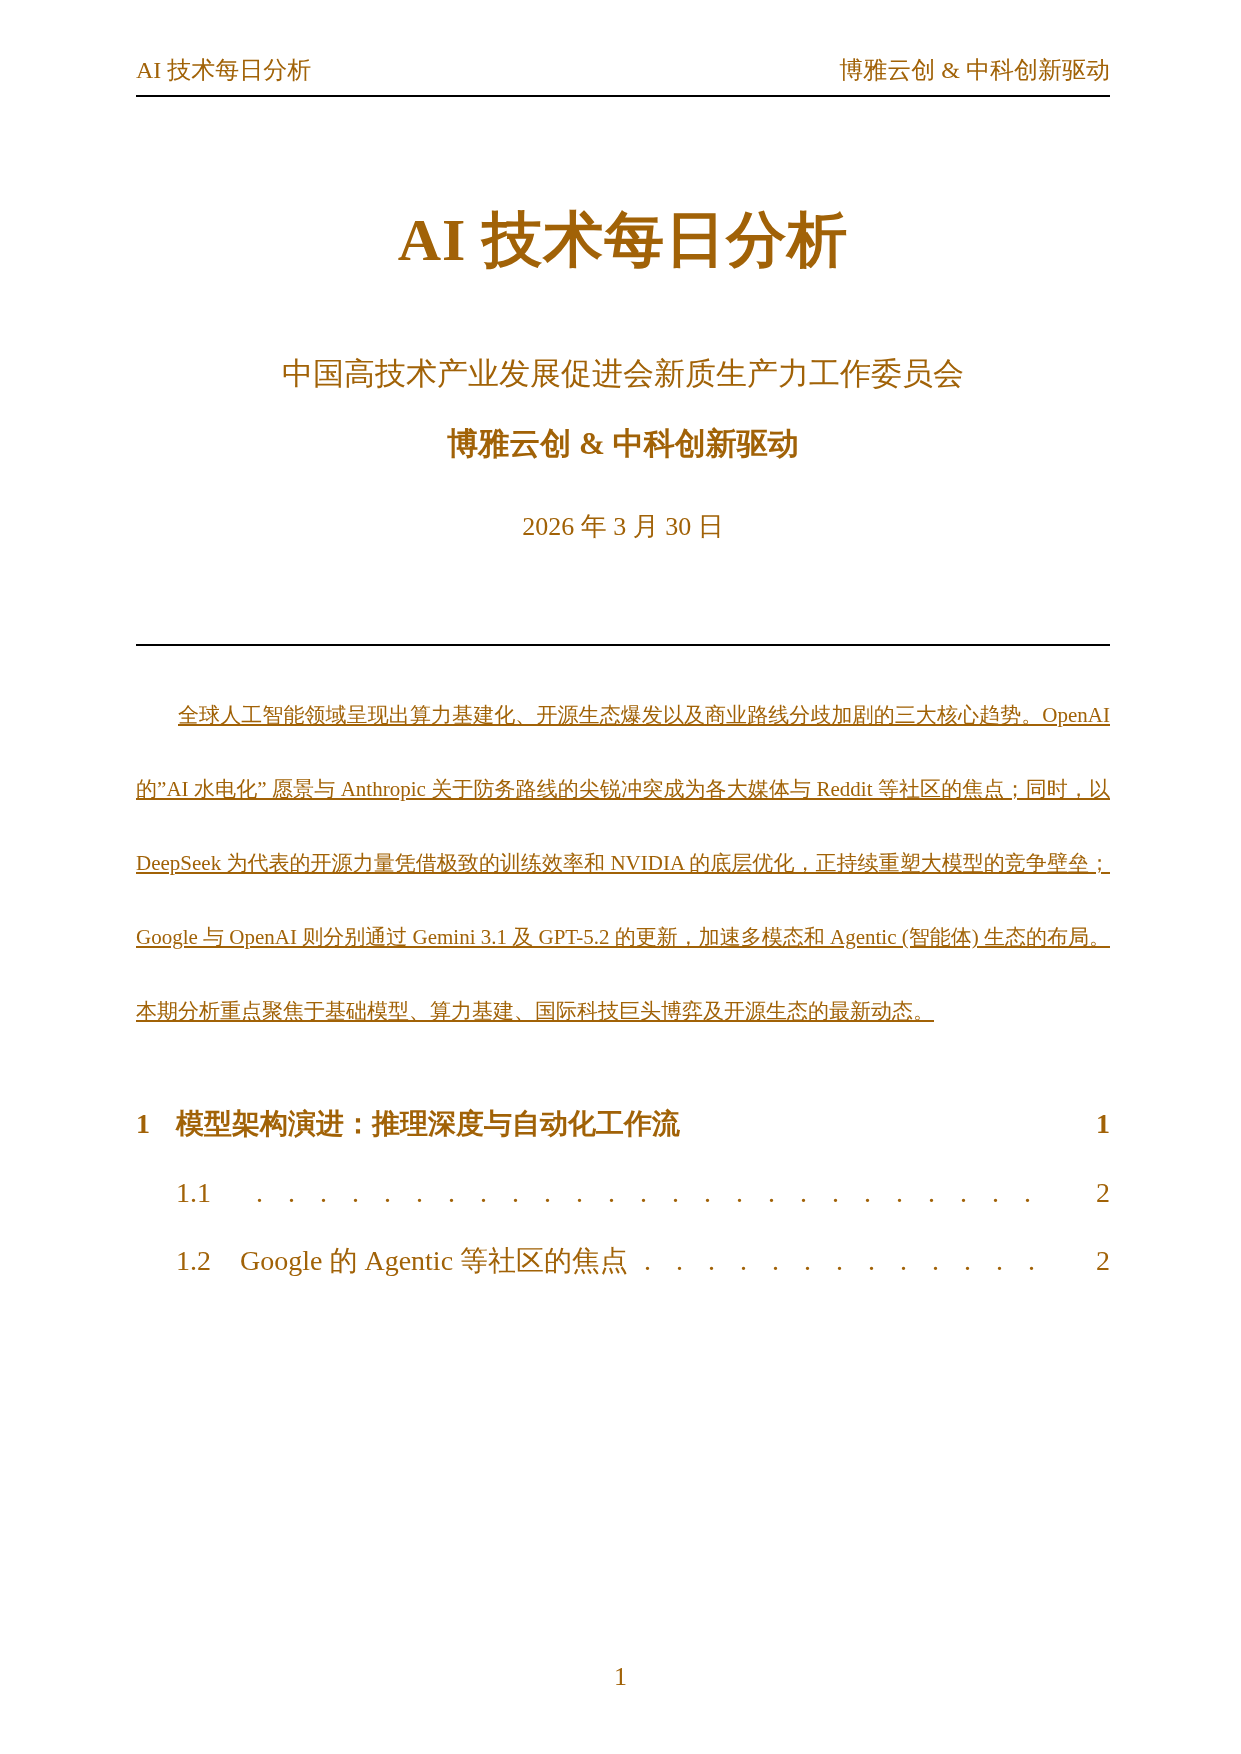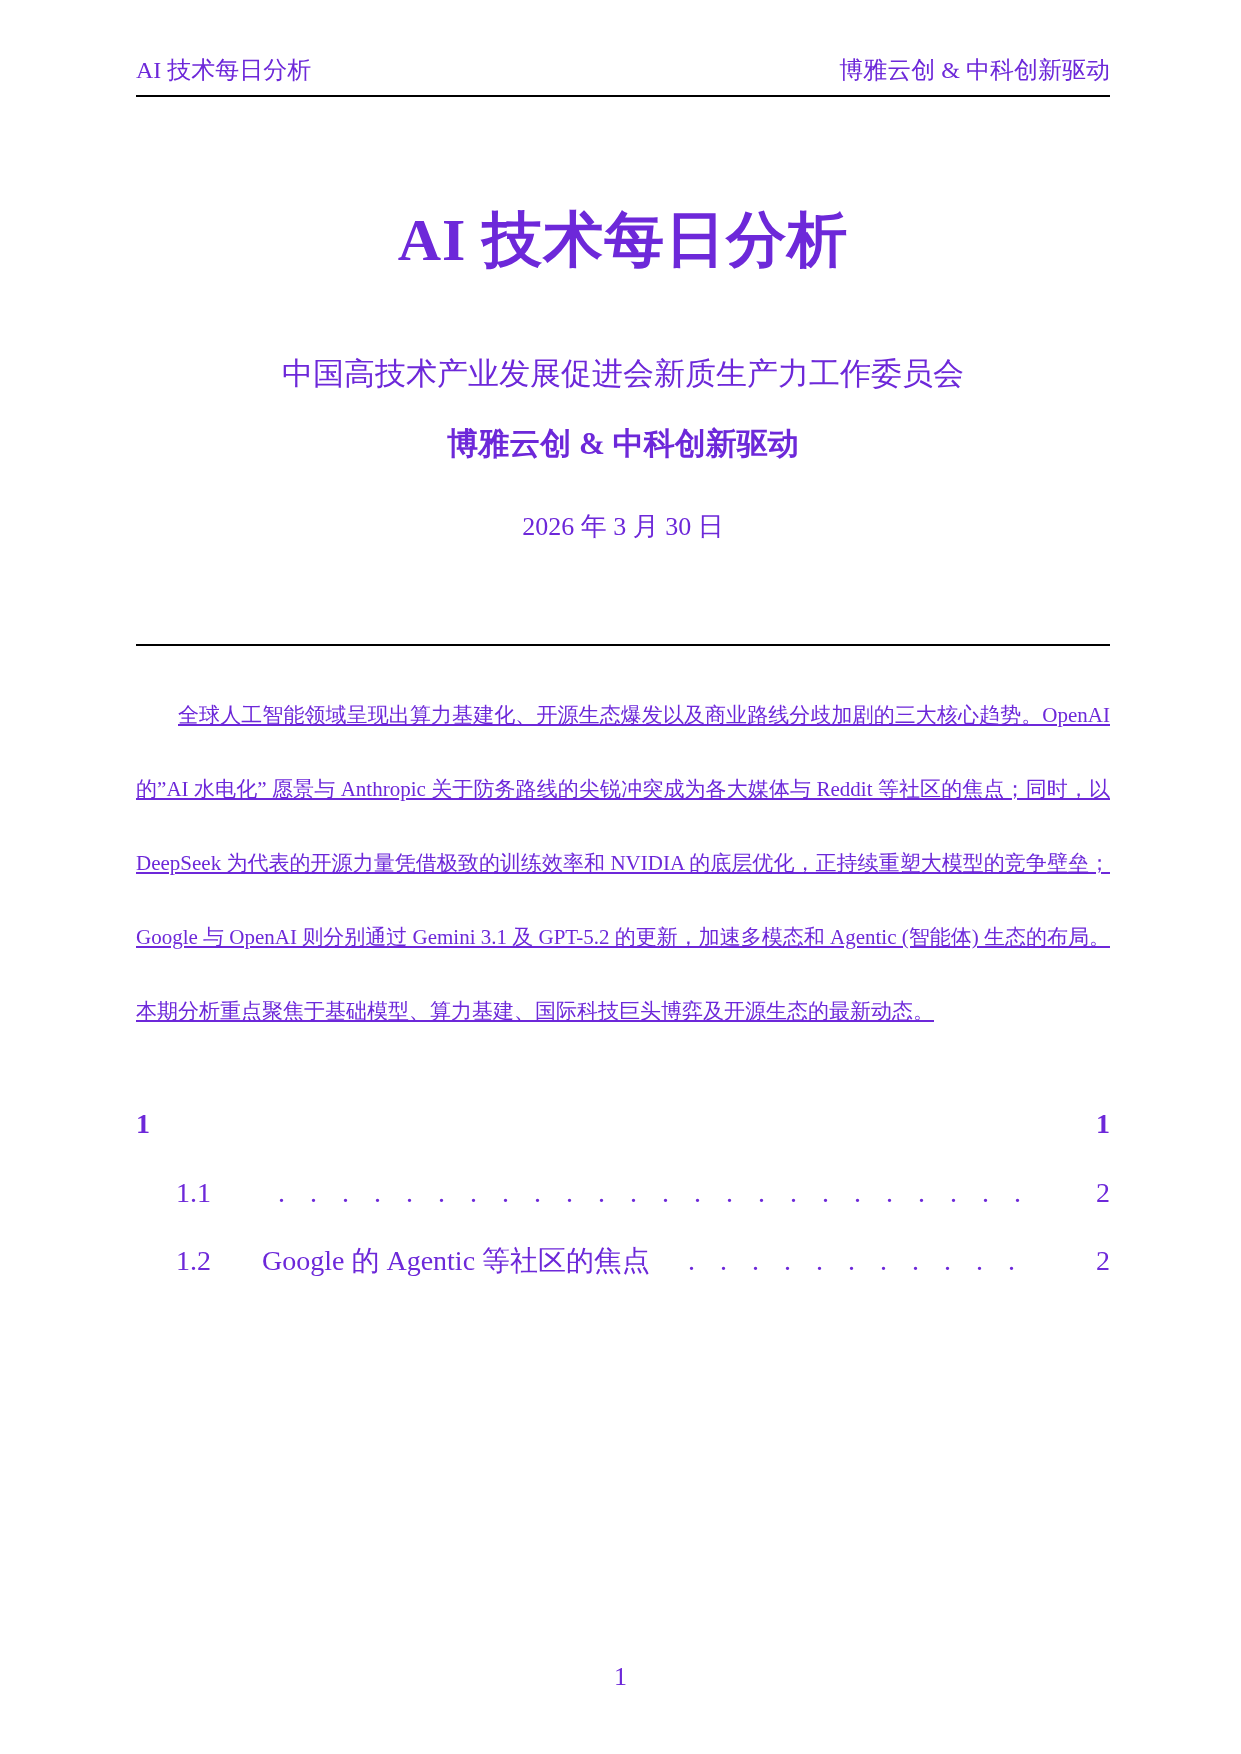--- a/index.html
+++ b/index.html
@@ -1,19 +1,19 @@
 <!DOCTYPE html>
 <html><head>
 <meta charset="utf-8">
 <style>
   html,body{margin:0;padding:0;background:#ffffff;}
   .page{
     position:relative;
     width:1241px;height:1754px;
-    background:#ffffff;color:#6d28d9;
+    background:#ffffff;color:#a16207;
     font-family:"Liberation Serif","DejaVu Serif",serif;
     overflow:hidden;
   }
   .content{margin:0 131px 0 136px;width:974px;}
   
   .header{
     display:flex;justify-content:space-between;align-items:flex-end;
     padding:56px 0 10px 0;
     border-bottom:2px solid #000;
     font-size:24px;line-height:1.2;
@@ -34,21 +34,21 @@
     text-align:justify;text-indent:2em;
     margin:32px 0 0 0;
     text-decoration:underline;
   }
   
   .contents-heading{font-size:35px;font-weight:bold;margin:46px 0 0 0;line-height:1.3;}
   .toc{margin-top:58px;font-size:28px;}
   .toc-row{display:flex;align-items:baseline;margin-bottom:32px;line-height:1.3;}
   .toc-row.level1{font-weight:bold;}
   .level1 .toc-num{flex:0 0 40px;}
-  .toc-row.level2{padding-left:40px;gap:22px;}
+  .toc-row.level2{padding-left:40px;}
   .level2 .toc-num{flex:0 0 64px;}
   .toc-title{white-space:nowrap;}
   .toc-leader{
     flex:1 1 auto;overflow:hidden;white-space:nowrap;
     padding-left:16px;margin-right:44px;letter-spacing:9px;
   }
   .toc-page{flex:0 0 auto;min-width:22px;text-align:right;}
   
   .footer{
     position:absolute;left:0;right:0;bottom:62px;
@@ -73,20 +73,21 @@
 
     <hr class="rule">
 
     <p class="abstract-text">全球人工智能领域呈现出算力基建化、开源生态爆发以及商业路线分歧加剧的三大核心趋势。OpenAI 的”AI 水电化” 愿景与 Anthropic 关于防务路线的尖锐冲突成为各大媒体与 Reddit 等社区的焦点；同时，以 DeepSeek 为代表的开源力量凭借极致的训练效率和 NVIDIA 的底层优化，正持续重塑大模型的竞争壁垒；Google 与 OpenAI 则分别通过 Gemini 3.1 及 GPT-5.2 的更新，加速多模态和 Agentic (智能体) 生态的布局。本期分析重点聚焦于基础模型、算力基建、国际科技巨头博弈及开源生态的最新动态。</p>
 
 
     <div class="toc">
 
       <div class="toc-row level1">
         <span class="toc-num">1</span>
+        <span class="toc-title">模型架构演进：推理深度与自动化工作流</span>
         <span class="toc-leader"></span>
         <span class="toc-page">1</span>
       </div>
 
       <div class="toc-row level2">
         <span class="toc-num">1.1</span>
         <span class="toc-leader">. . . . . . . . . . . . . . . . . . . . . . . . . . . . . . . .</span>
         <span class="toc-page">2</span>
       </div>
 

